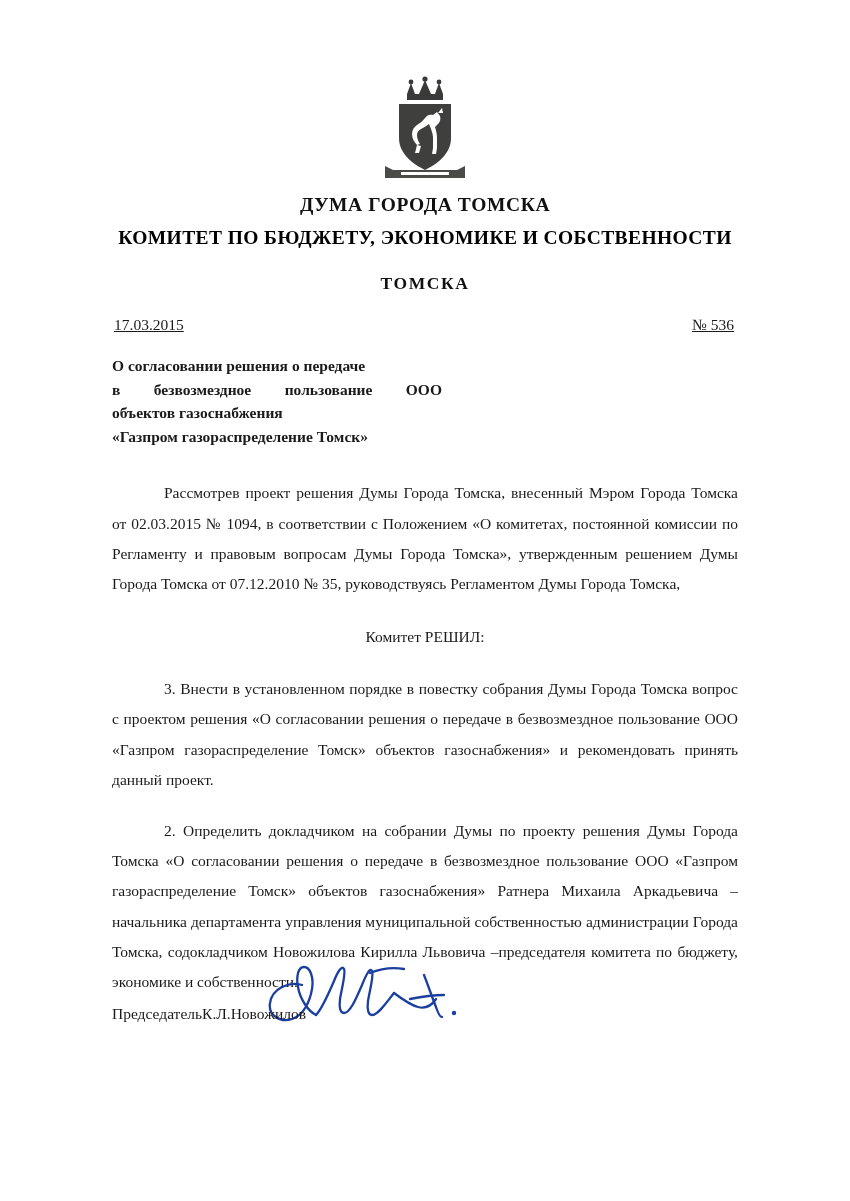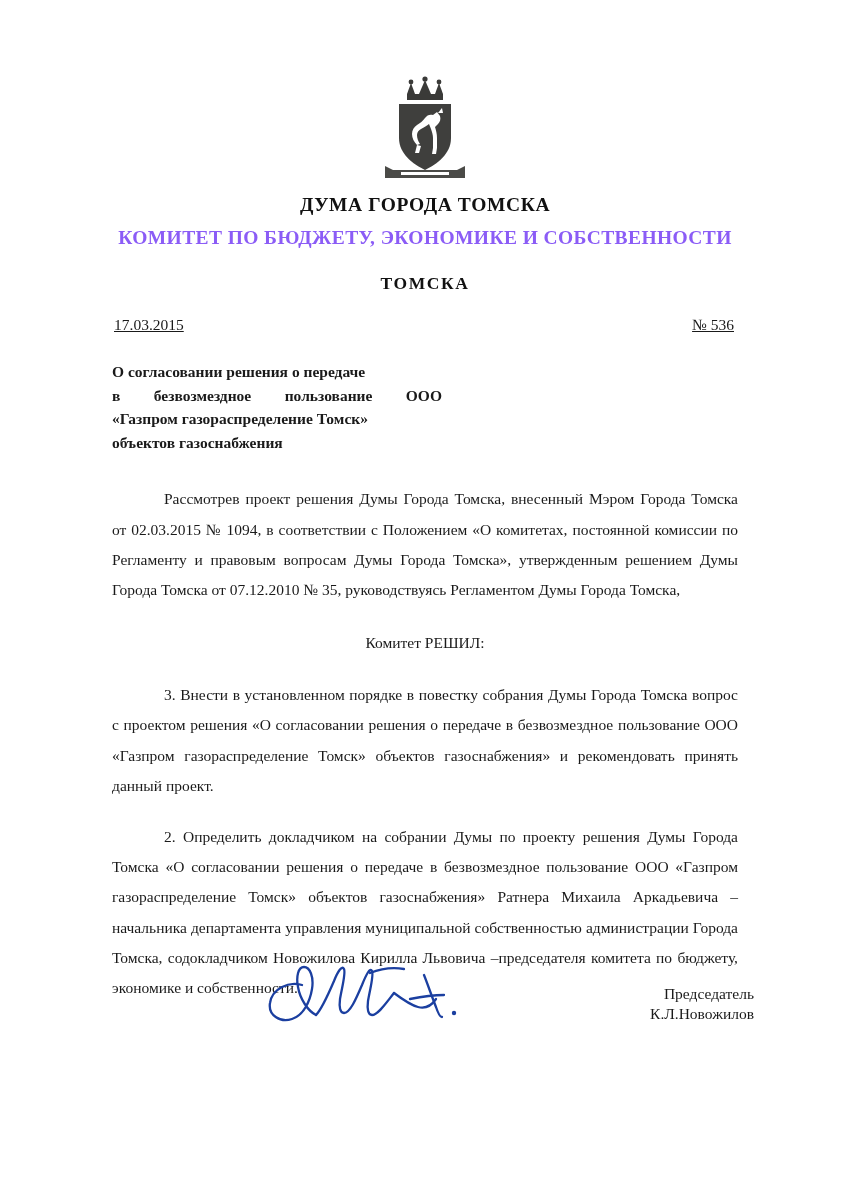--- a/index.html
+++ b/index.html
@@ -45,21 +45,21 @@
     letter-spacing: 0.6px;
     margin-top: 8px;
     color: #111;
   }
   .committee-title {
     text-align: center;
     font-weight: bold;
     font-size: 19.5px;
     letter-spacing: 0.4px;
     margin-top: 11px;
-    color: #8b5cf6;
+    color: #000000;
   }
   .doc-type {
     text-align: center;
     font-weight: bold;
     font-size: 17.5px;
     letter-spacing: 1.6px;
     margin-top: 24px;
     color: #111;
   }
 
@@ -70,21 +70,21 @@
     align-items: baseline;
     margin-top: 22px;
     font-size: 15.5px;
     text-decoration: underline;
   }
   .meta-row .date { padding-left: 2px; }
   .meta-row .number { padding-right: 4px; }
 
   
   .subject {
-    margin-top: 26px;
+    margin-top: 20px;
     font-weight: bold;
     font-size: 15.5px;
     line-height: 1.52;
     width: 330px;
     text-align: justify;
     text-align-last: left;
   }
   .subject div { white-space: nowrap; }
   .subject .j {
     display: block;
@@ -108,27 +108,25 @@
     text-align: center;
     margin-top: 22px;
     margin-bottom: 22px;
     font-size: 15.5px;
   }
 
   
   .signature-row {
     position: absolute;
     left: 112px;
-    right: 96px;
+    right: 112px;
     bottom: 176px;
     display: flex;
-    justify-content: space-between;
     align-items: flex-end;
     font-size: 15.5px;
-    flex-direction: column;
   }
   .sign-title { padding-bottom: 2px; }
   .sign-name { padding-bottom: 2px; }
 
   .sign-graphic {
     position: absolute;
     left: 258px;
     bottom: 166px;
     width: 230px;
     height: 80px;
@@ -181,22 +179,22 @@
   <div class="doc-type">ТОМСКА</div>
 
   <div class="meta-row">
     <span class="date">17.03.2015</span>
     <span class="number">№ 536</span>
   </div>
 
   <div class="subject">
     <div>О согласовании решения о передаче</div>
     <div class="j">в безвозмездное пользование ООО</div>
+    <div>объектов газоснабжения</div>
     <div>«Газпром газораспределение Томск»</div>
-    <div>объектов газоснабжения</div>
   </div>
 
   <div class="body-block">
     <p class="para">Рассмотрев проект решения Думы Города Томска, внесенный Мэром Города Томска от 02.03.2015 № 1094, в соответствии с Положением «О комитетах, постоянной комиссии по Регламенту и правовым вопросам Думы Города Томска», утвержденным решением Думы Города Томска от 07.12.2010 № 35, руководствуясь Регламентом Думы Города Томска,</p>
     <div class="center-line">Комитет РЕШИЛ:</div>
     <p class="para">3. Внести в установленном порядке в повестку собрания Думы Города Томска вопрос с проектом решения «О согласовании решения о передаче в безвозмездное пользование ООО «Газпром газораспределение Томск» объектов газоснабжения» и рекомендовать принять данный проект.</p>
     <p class="para">2. Определить докладчиком на собрании Думы по проекту решения Думы Города Томска «О согласовании решения о передаче в безвозмездное пользование ООО «Газпром газораспределение Томск» объектов газоснабжения» Ратнера Михаила Аркадьевича – начальника департамента управления муниципальной собственностью администрации Города Томска, содокладчиком Новожилова Кирилла Львовича –председателя комитета по бюджету, экономике и собственности.</p>
   </div>
 
   <div class="sign-graphic">

